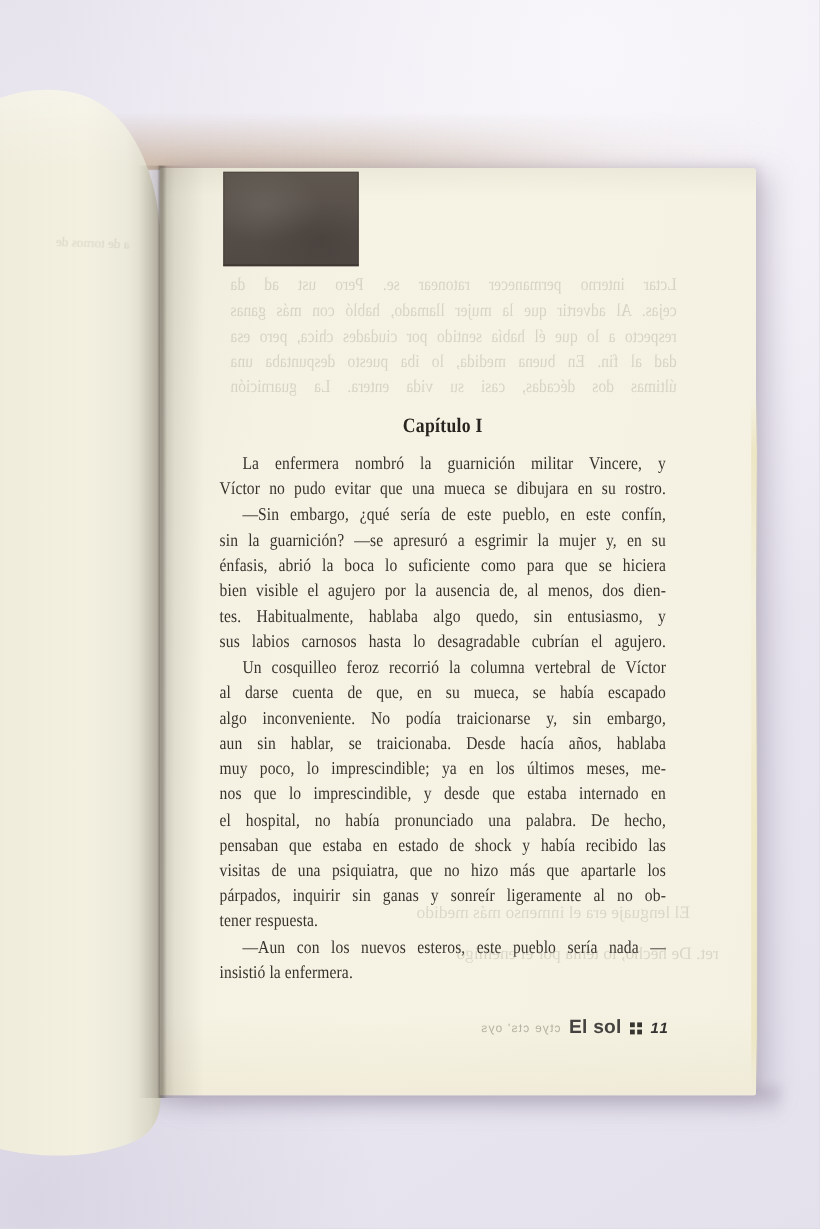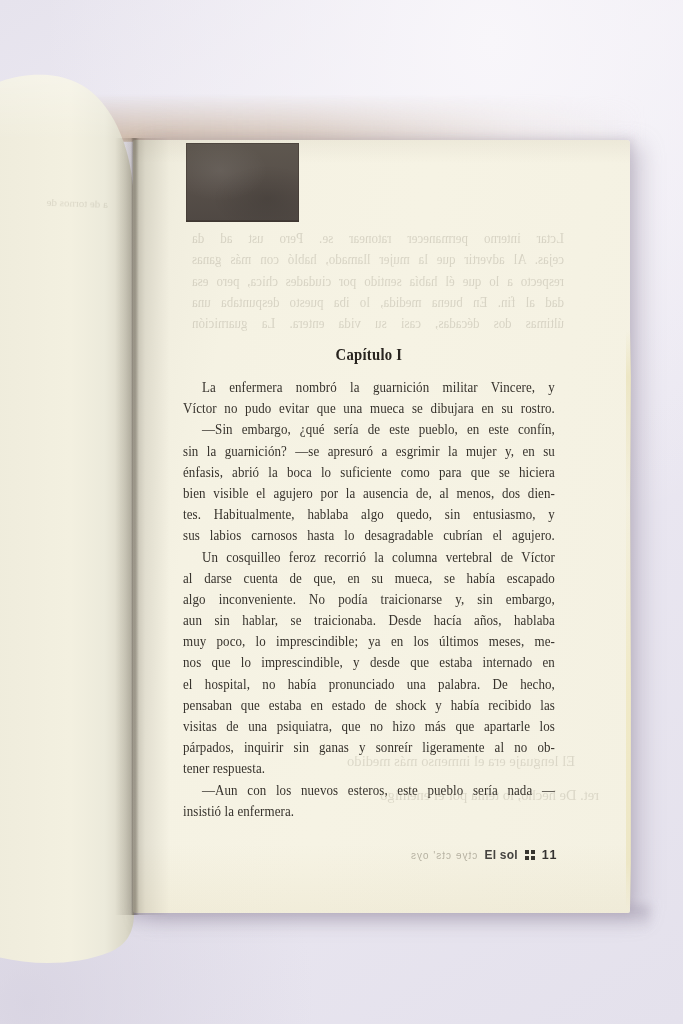--- a/index.html
+++ b/index.html
@@ -88,24 +88,24 @@
   .body{margin-top:11px;font-size:15px;line-height:21.2px;letter-spacing:.1px;}
   .bline{text-align:justify;text-align-last:justify;height:21.2px;}
   .bline.short{text-align-last:left;}
   .bline.ind{padding-left:22px;}
   
   .footer{
     position:absolute;top:708px;right:72px;display:flex;align-items:center;gap:7px;
     font-family:"Liberation Sans","DejaVu Sans",sans-serif;
   }
   .f-bleed{font-size:10px;color:rgba(120,113,98,0.5);transform:scaleX(-1);filter:blur(.45px);letter-spacing:1px;}
-  .f-title{font-size:12px;font-weight:bold;color:#454340;letter-spacing:.2px;}
+  .f-title{font-size:16px;font-weight:bold;color:#454340;letter-spacing:.2px;}
   .f-icon{display:grid;grid-template-columns:4px 4px;grid-auto-rows:4px;gap:2px;}
   .f-icon i{display:block;background:#37352f;}
-  .f-num{font-size:12.5px;font-weight:bold;color:#343231;letter-spacing:1.5px;}
+  .f-num{font-size:12.5px;font-weight:bold;color:#343231;letter-spacing:1.5px;font-style:italic;}
   
   .gutter{
     position:absolute;left:115px;top:138px;width:55px;height:777px;pointer-events:none;
     background:
       linear-gradient(to right, transparent 16px, rgba(50,42,32,0.30) 18px, rgba(50,42,32,0.30) 20px, transparent 24px),
       linear-gradient(to right, rgba(60,52,40,0) 0%, rgba(60,52,40,0.14) 22%, rgba(60,52,40,0.24) 38%, rgba(60,52,40,0.10) 55%, rgba(60,52,40,0) 100%);
   }
 </style>
 </head>
 <body>

